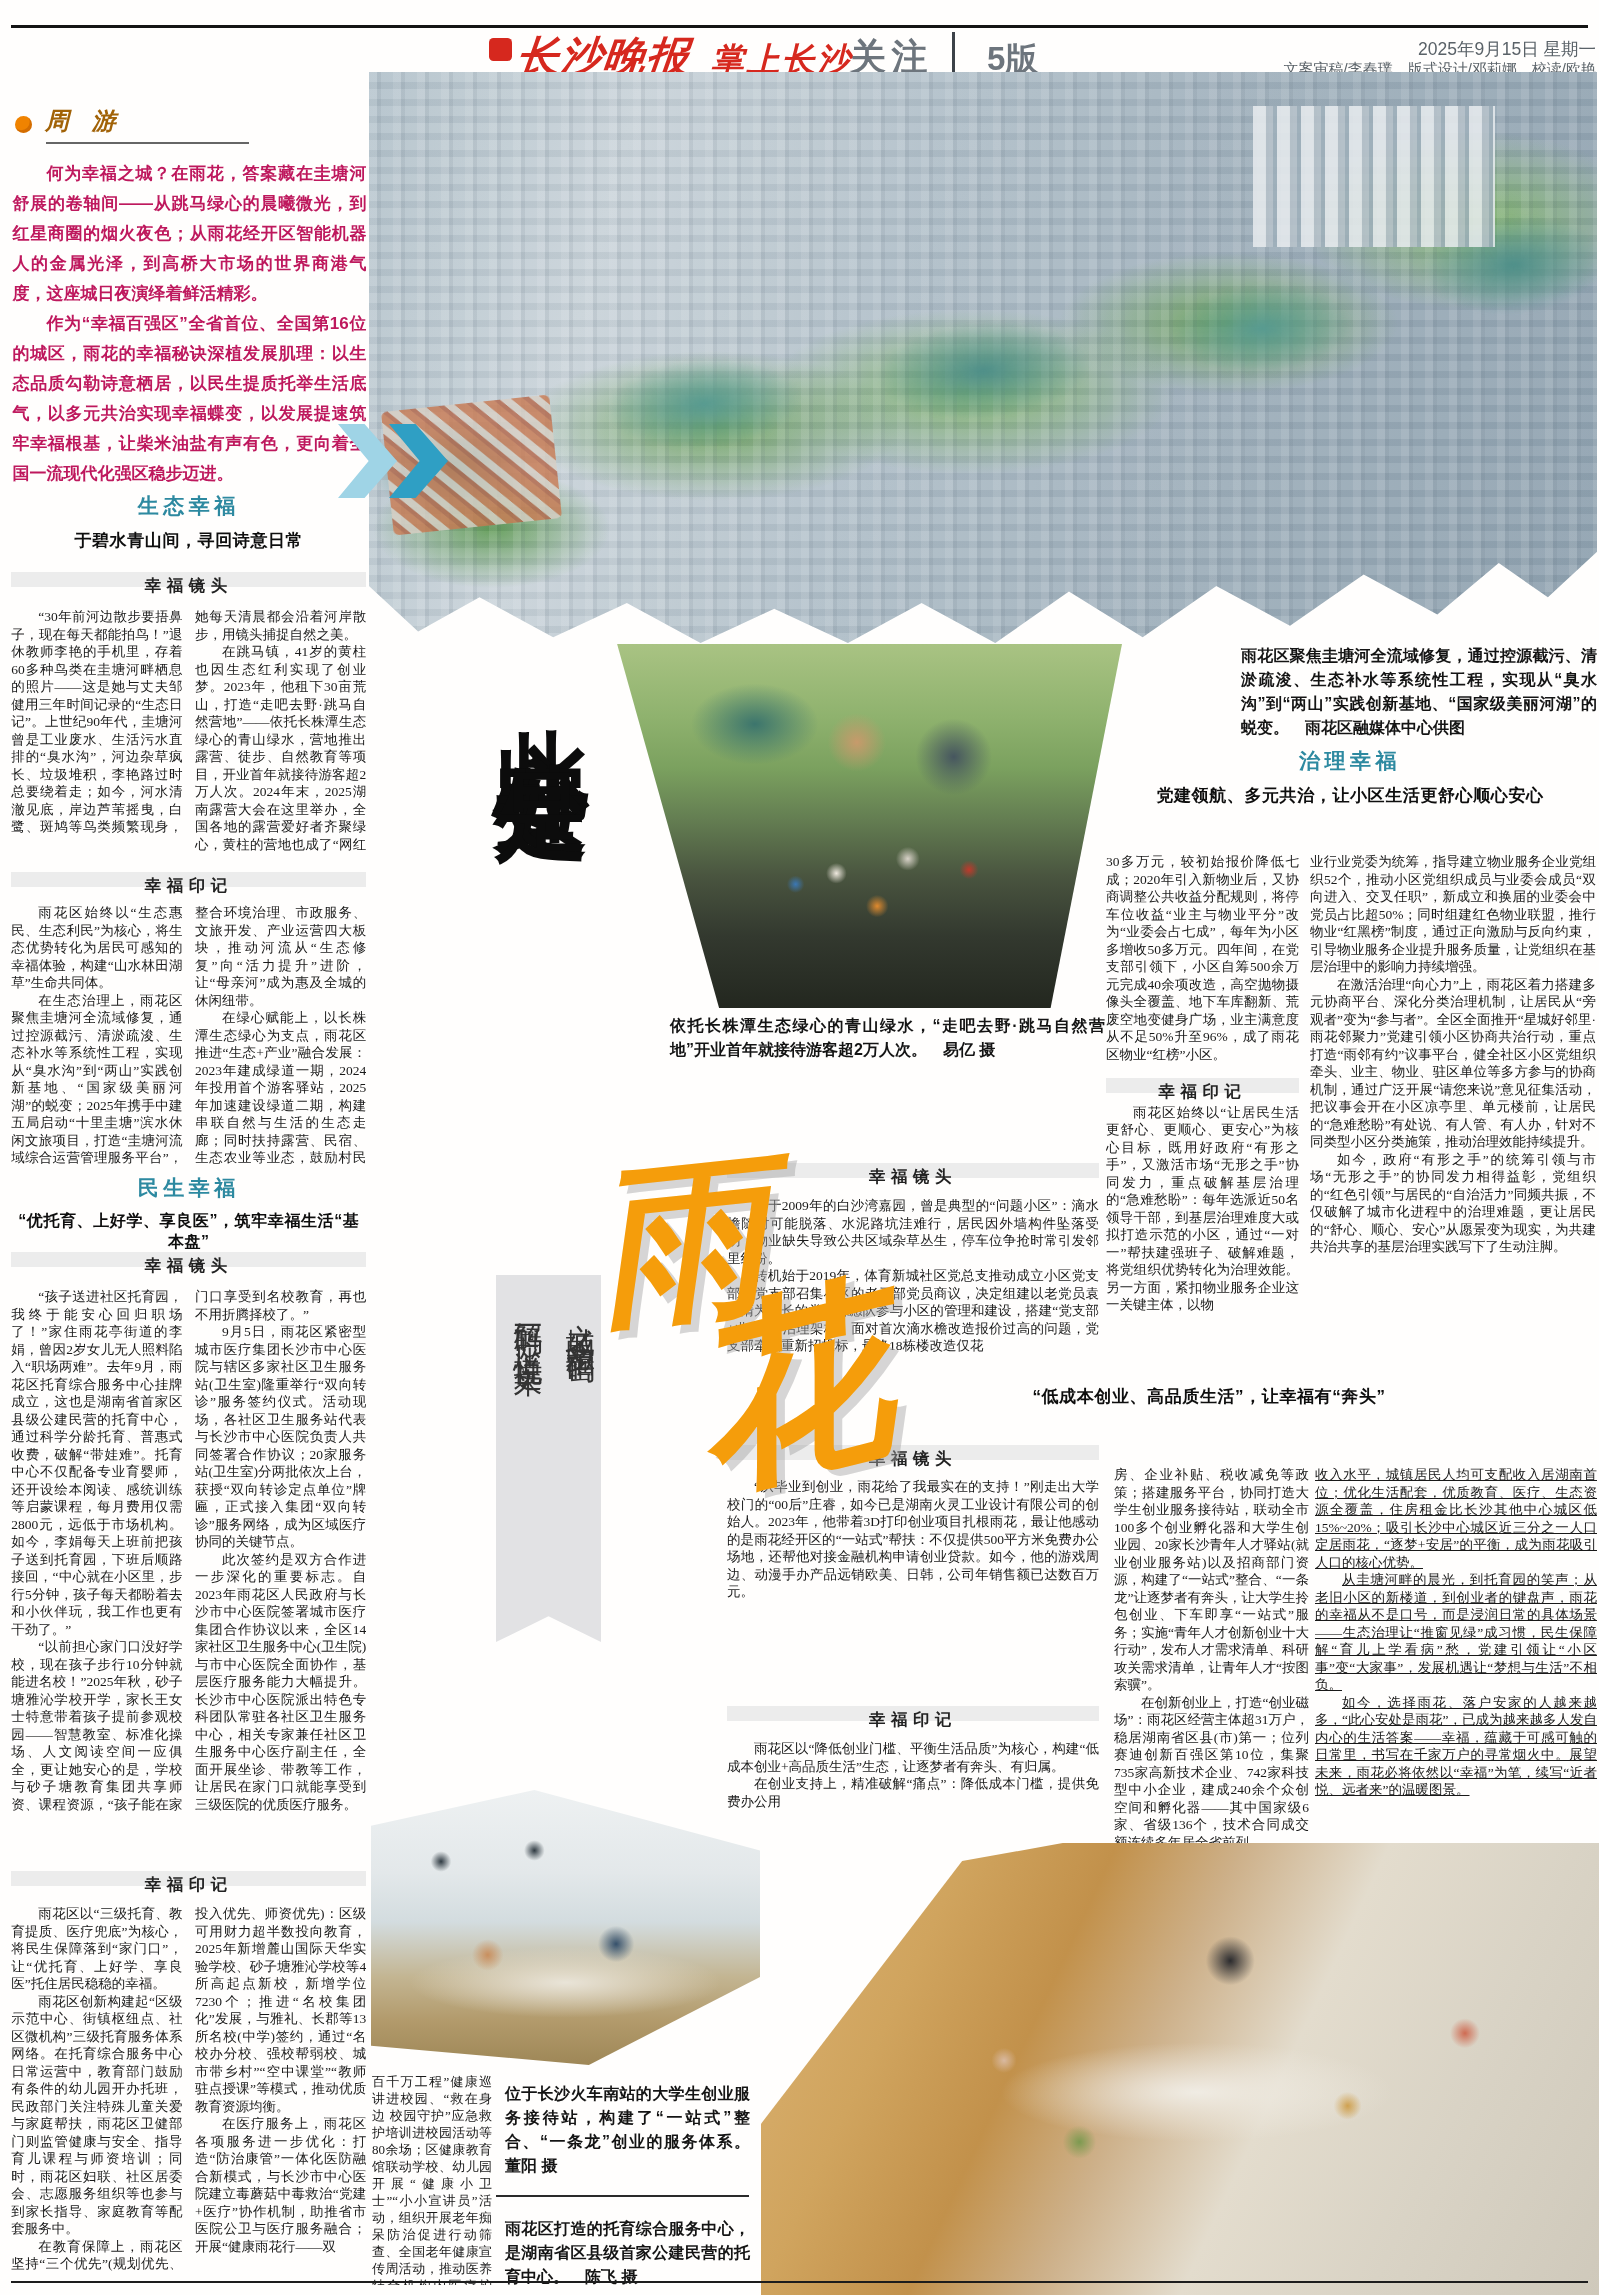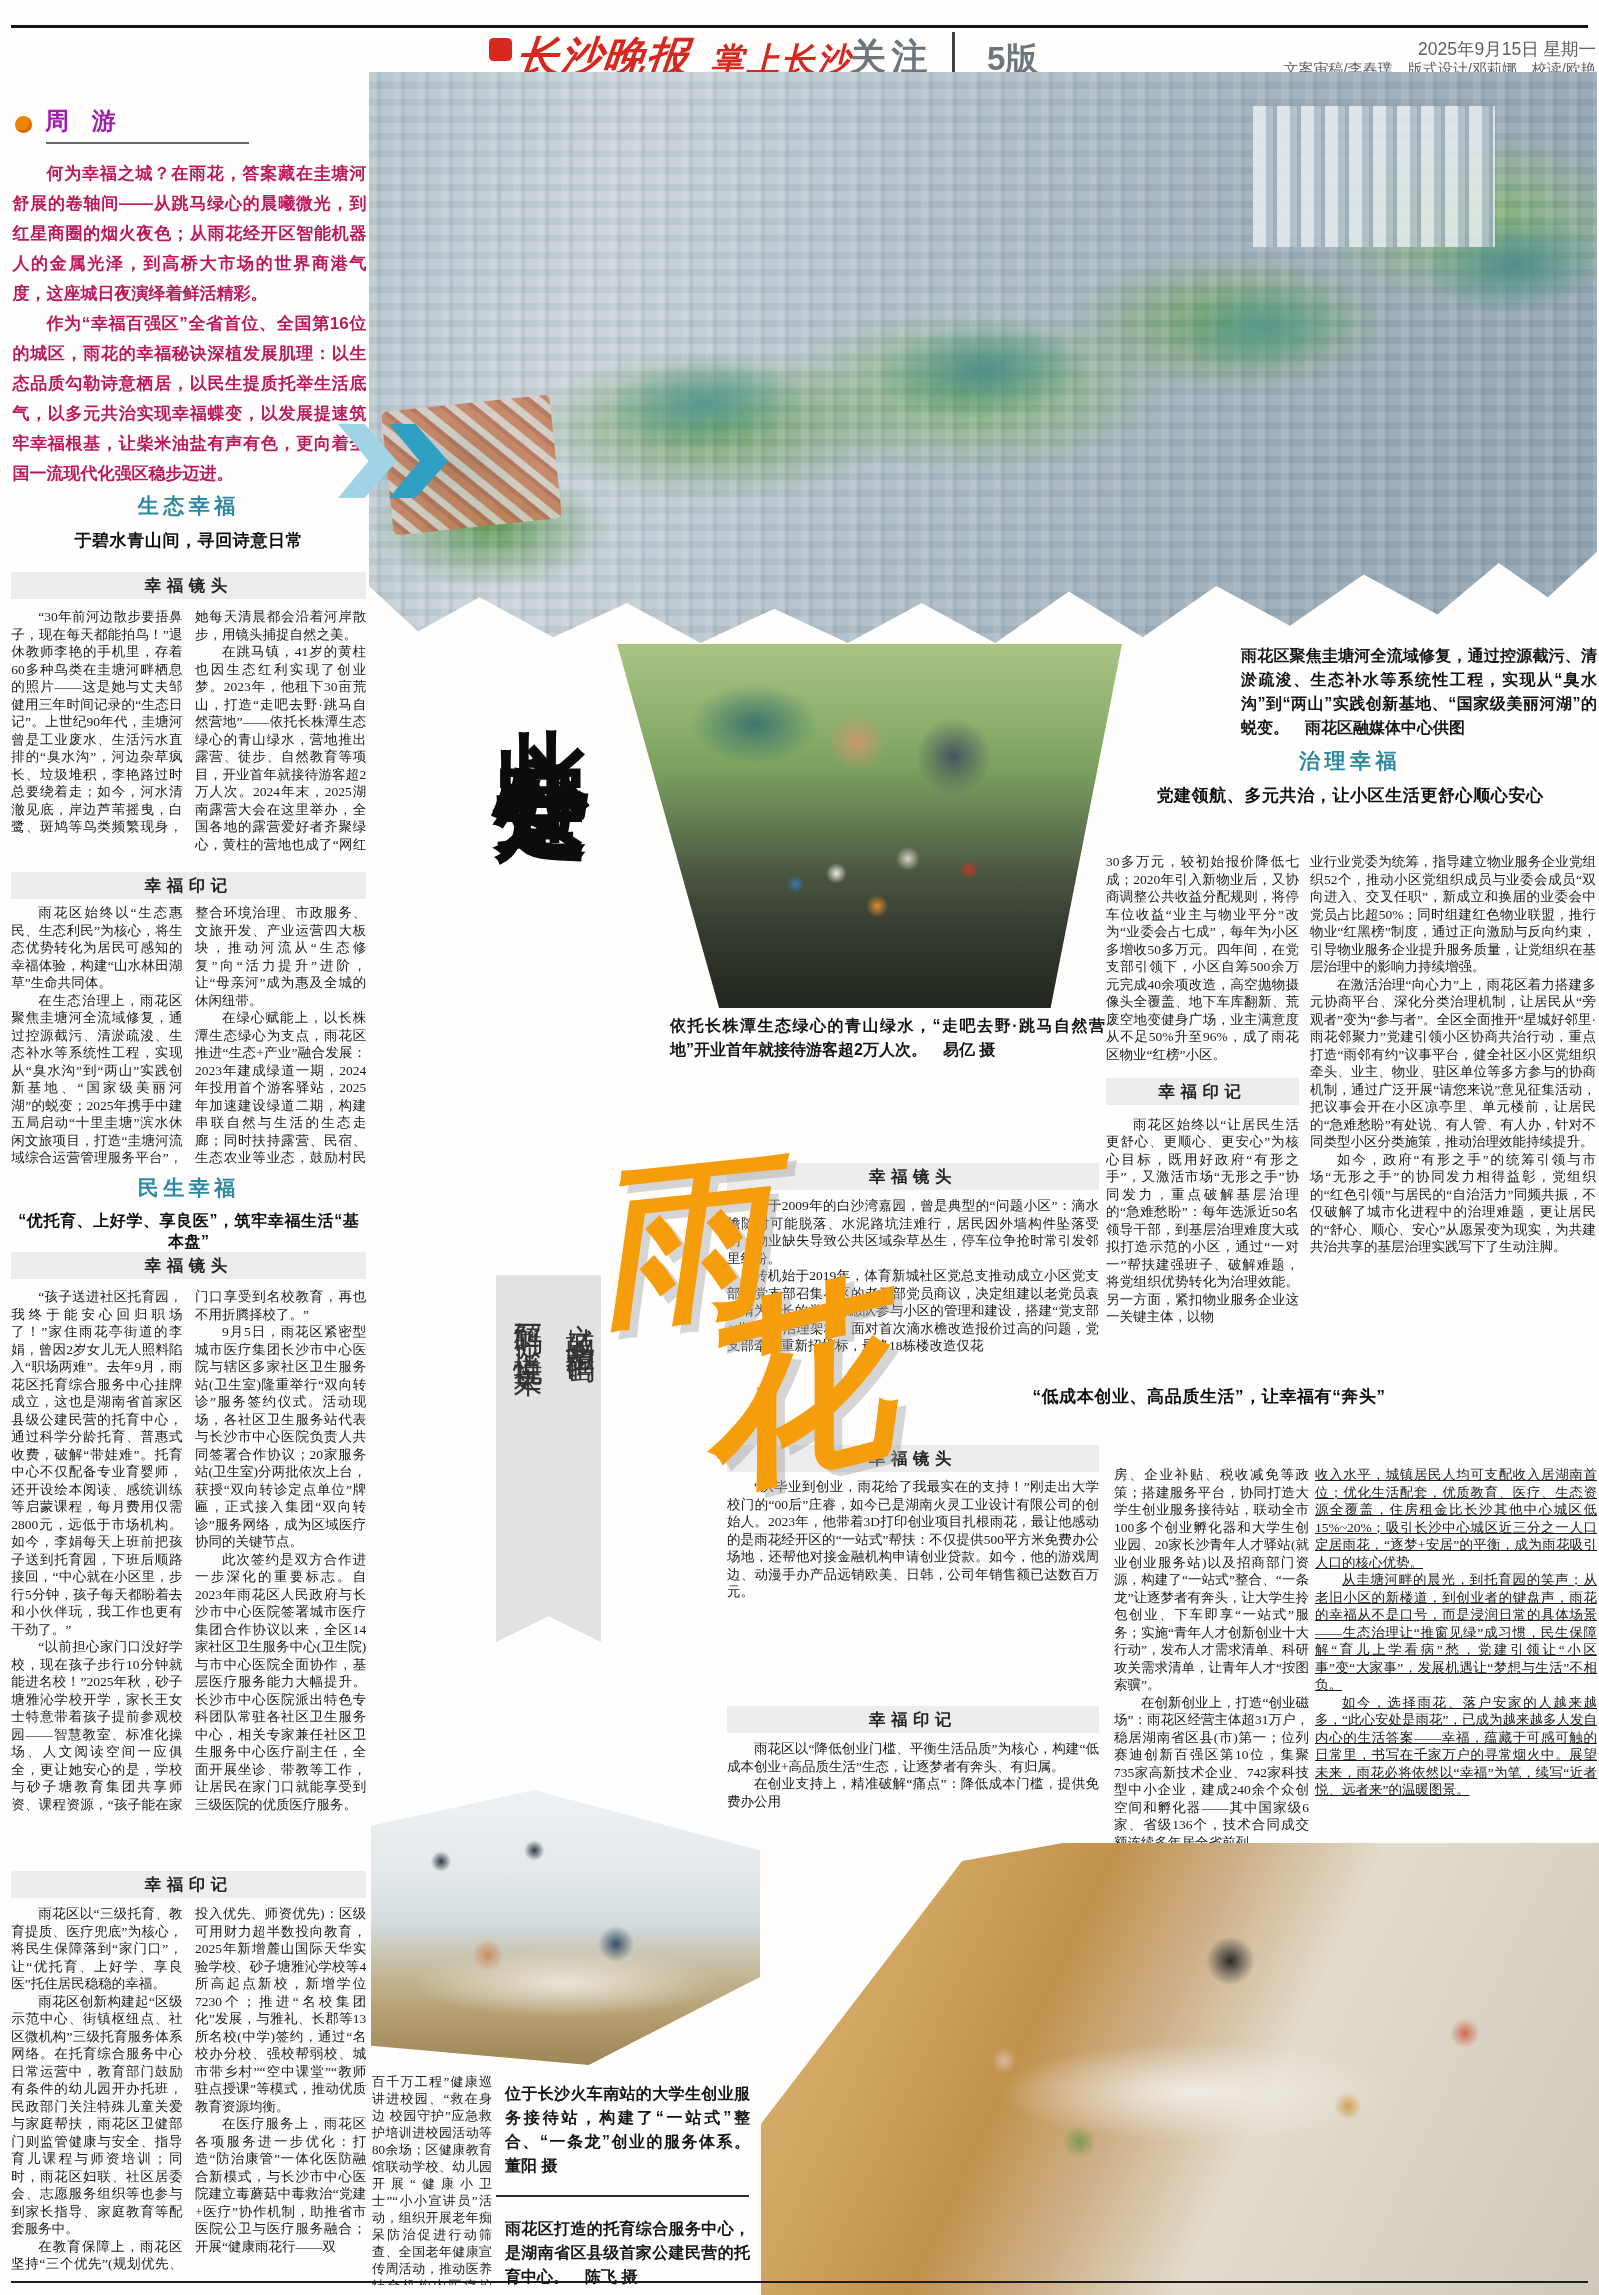--- a/index.html
+++ b/index.html
@@ -12,30 +12,30 @@
                color:#d6281e;font-size:42px;letter-spacing:1.1px;transform:skewX(-6deg);display:inline-block;}
   .logo-mark{display:inline-block;width:22.6px;height:22.6px;border-radius:4.5px;background:#d6281e;margin-right:5.6px;vertical-align:10px;}
   .logo-sub{font-size:33px;font-weight:900;color:#d6281e;font-style:italic;letter-spacing:2.3px;}
   .hd-section{font-size:36px;font-weight:900;color:#6d757d;letter-spacing:5.6px;}
   .hd-vbar{width:2.8px;background:#3c4248;}
   .hd-page{font-size:33px;font-weight:bold;color:#6d757d;}
   .hd-date{font-size:17.5px;color:#5a6268;text-align:right;}
   .hd-credits{font-size:15px;color:#5a6268;text-align:right;}
   
   .zy-dot{width:17px;height:17px;border-radius:50%;background:#f08300;box-shadow:inset -2.3px -2.8px 0 rgba(160,70,0,.35);}
-  .zy-label{font-size:24px;font-weight:900;letter-spacing:8px;color:#a21caf;}
+  .zy-label{font-size:24px;font-weight:900;letter-spacing:8px;color:#a16207;font-style:italic;}
   .zy-rule{height:1.7px;background:#666;}
   .intro{font-size:17px;line-height:30px;font-weight:bold;text-align:justify;color:#be185d;}
   .intro .para{margin:0;text-indent:2em;}
   .chev{clip-path:polygon(0 0,45% 0,100% 50%,45% 100%,0 100%,52% 50%);}
   
   .sec-head{text-align:center;}
   .sec-title{font-size:21px;font-weight:900;color:#2d89a0;letter-spacing:4.5px;}
   .sec-sub{font-size:17px;font-weight:900;color:#0e0e0e;margin-top:9px;letter-spacing:0.6px;}
-  .bar{background:#ececec;height:27px;line-height:27px;text-align:center;font-weight:900;
+  .bar{background:#ececec;height:15px;line-height:27px;text-align:center;font-weight:900;
        font-size:16.4px;letter-spacing:5.6px;color:#222;}
   
   .bodytext{font-family:"Liberation Serif","DejaVu Serif",serif;font-size:13.5px;line-height:17.5px;
             text-align:justify;color:#191919;overflow:hidden;}
   .bodytext .para{margin:0;text-indent:2em;}
   .cont{text-indent:0;}
   .twocol{column-count:2;column-gap:12.4px;}
   .colblock .bar{margin:14.7px 0 11.3px 0;}
   
   .headline{writing-mode:vertical-rl;text-orientation:upright;font-weight:900;font-size:94px;

